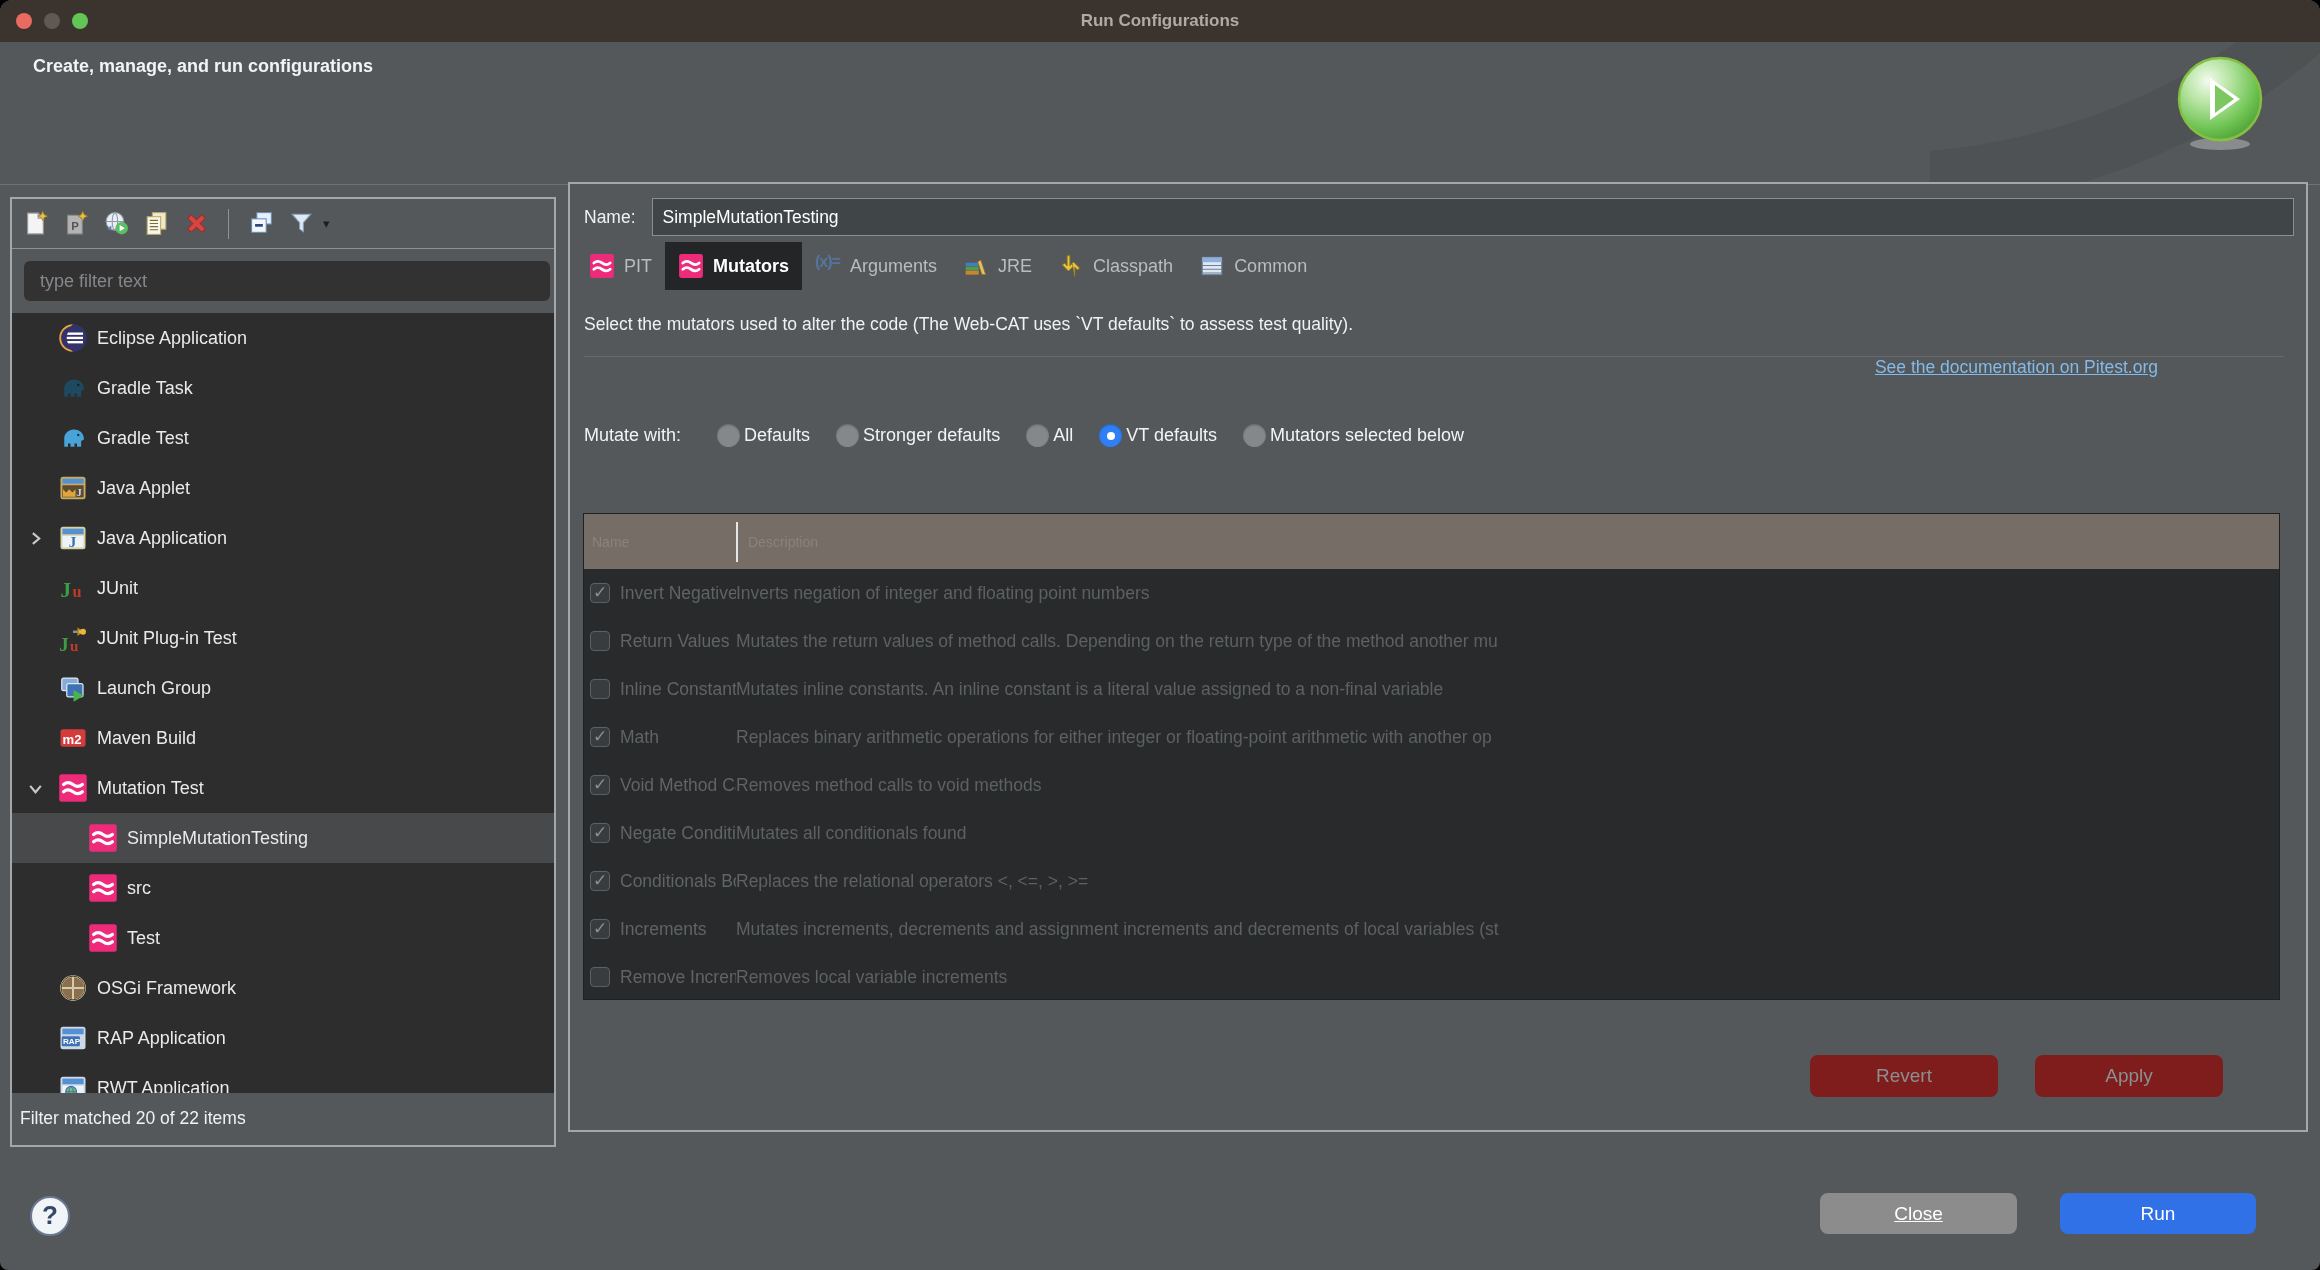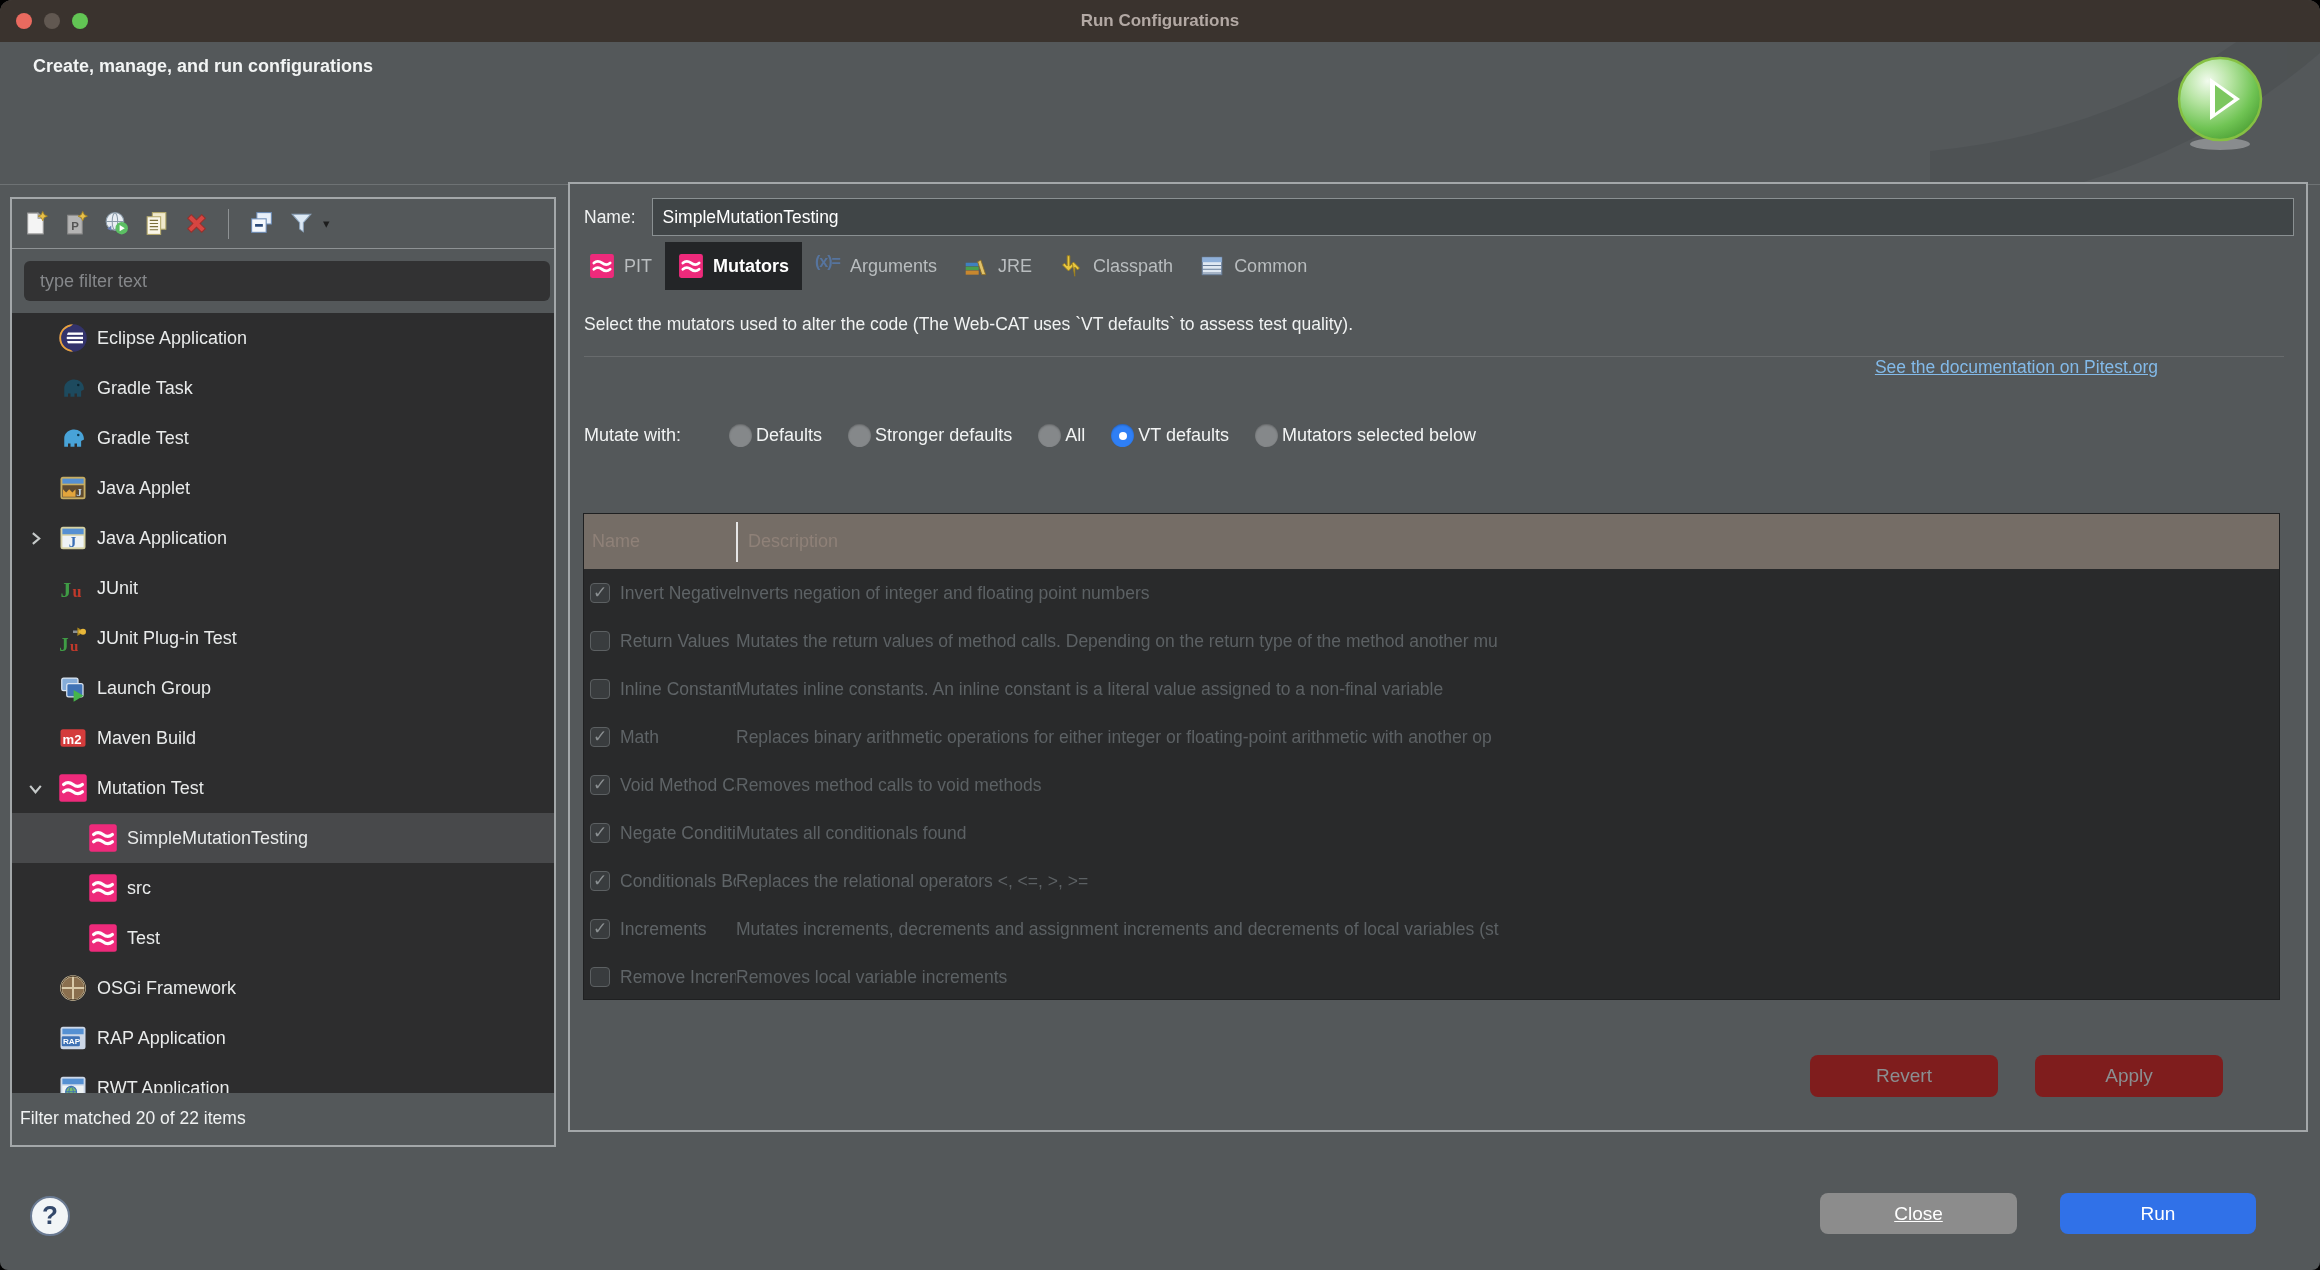--- a/index.html
+++ b/index.html
@@ -64,26 +64,26 @@
   .doc-link{margin-left:auto;color:var(--link_blue,#83bae9);text-decoration:underline;cursor:pointer;white-space:nowrap;margin-top:43px;}
   .sep1{position:absolute;left:14px;top:172px;width:1700px;height:1px;background:rgba(120,124,126,.55);}
   .radio-row{position:absolute;left:14px;top:240px;display:flex;align-items:center;gap:26px;
     font-size:18px;color:#f2f4f4;}
   .radio-opt{display:flex;align-items:center;gap:4px;}
   .radio{width:23px;height:23px;border-radius:50%;background:#85888a;flex:none;position:relative;
     box-shadow:inset 0 1px 2px rgba(0,0,0,.25);}
   .radio.checked{background:var(--radio_selected_blue,#2f7ff5);}
   .radio.checked::after{content:"";position:absolute;left:7.5px;top:7.5px;width:8px;height:8px;
     border-radius:50%;background:#fff;}
-  .mutate-lbl{margin-right:22px;}
+  .mutate-lbl{margin-right:10px;}
   
   .mtable{position:absolute;left:13px;top:329px;width:1697px;height:487px;background:#292a2b;
     border:1px solid #1f2021;box-sizing:border-box;overflow:hidden;}
   .thead{height:55px;background:var(--table_header_brown,#756d66);display:flex;align-items:center;
-    position:relative;color:#8f8178;font-size:18px;}
+    position:relative;color:#8f8178;font-size:14px;}
   .th-name{padding-left:8px;width:144px;flex:none;}
   .th-desc{padding-left:12px;}
   .col-div{position:absolute;left:152px;top:8px;width:2px;height:40px;background:#e6e6e6;}
   .trow{height:48px;display:flex;align-items:center;font-size:17.5px;}
   .cb{width:20px;height:20px;margin-left:6px;border:1px solid #5c6062;border-radius:4px;
     background:#393c3e;position:relative;flex:none;box-sizing:border-box;}
   .cb.checked::after{content:"\2713";position:absolute;left:2px;top:-2px;color:#8a8f91;font-size:17px;}
   .tname{margin-left:10px;width:116px;flex:none;color:#5f6467;white-space:nowrap;overflow:hidden;}
   .tdesc{flex:1;color:#5c6164;white-space:nowrap;overflow:hidden;}
   

